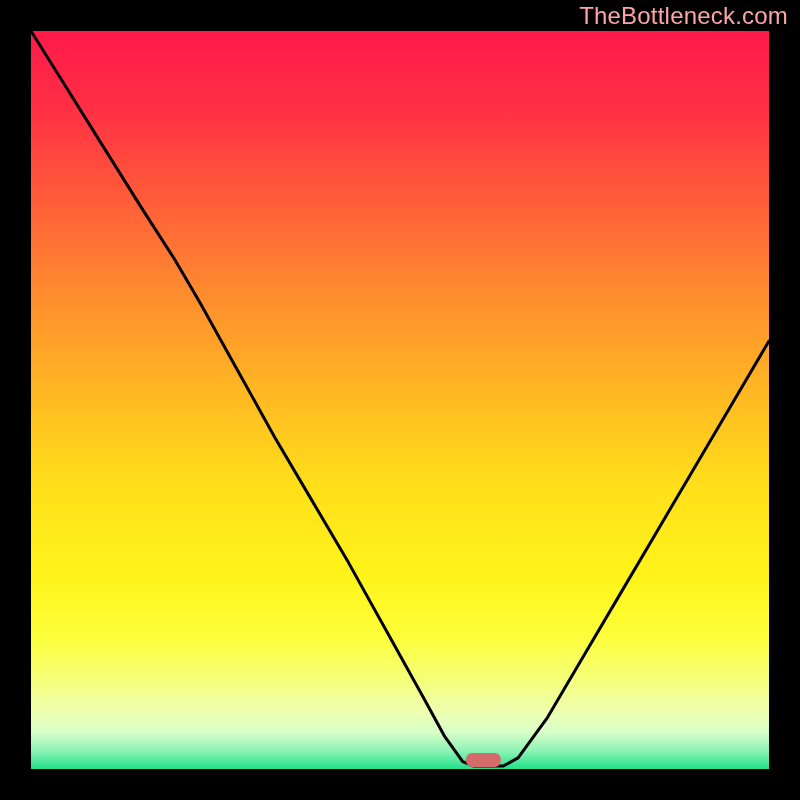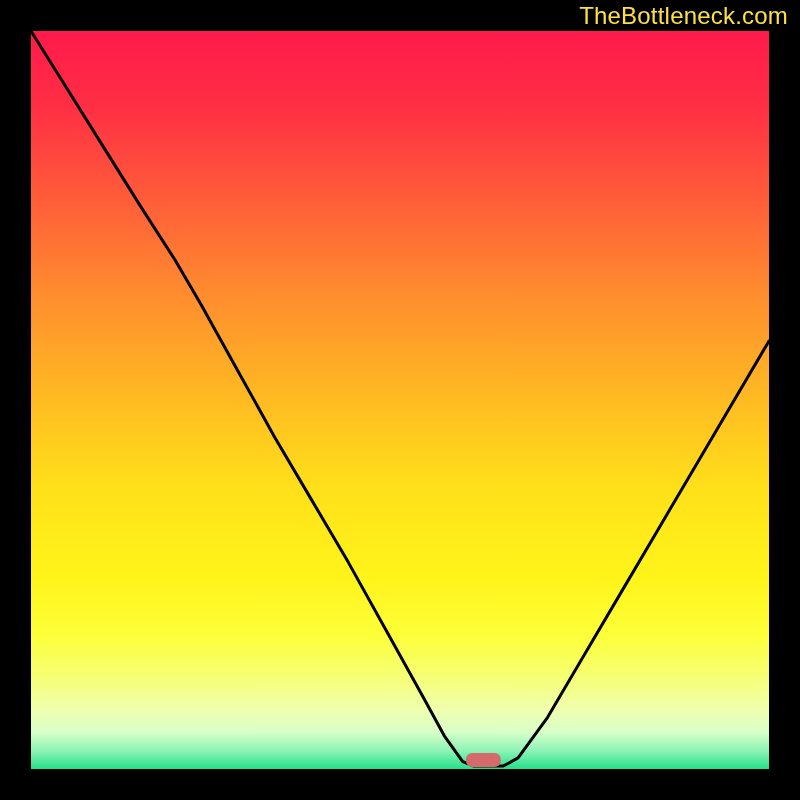--- a/index.html
+++ b/index.html
@@ -12,21 +12,21 @@
   }
   .container {
     position: relative;
     width: 800px;
     height: 800px;
   }
   .watermark {
     position: absolute;
     top: 2px;
     right: 12px;
-    color: #fde047;
+    color: #fca5a5;
     font-family: Arial, Helvetica, sans-serif;
     font-size: 24px;
     letter-spacing: 0.2px;
     z-index: 10;
   }
   svg {
     position: absolute;
     top: 0;
     left: 0;
   }

